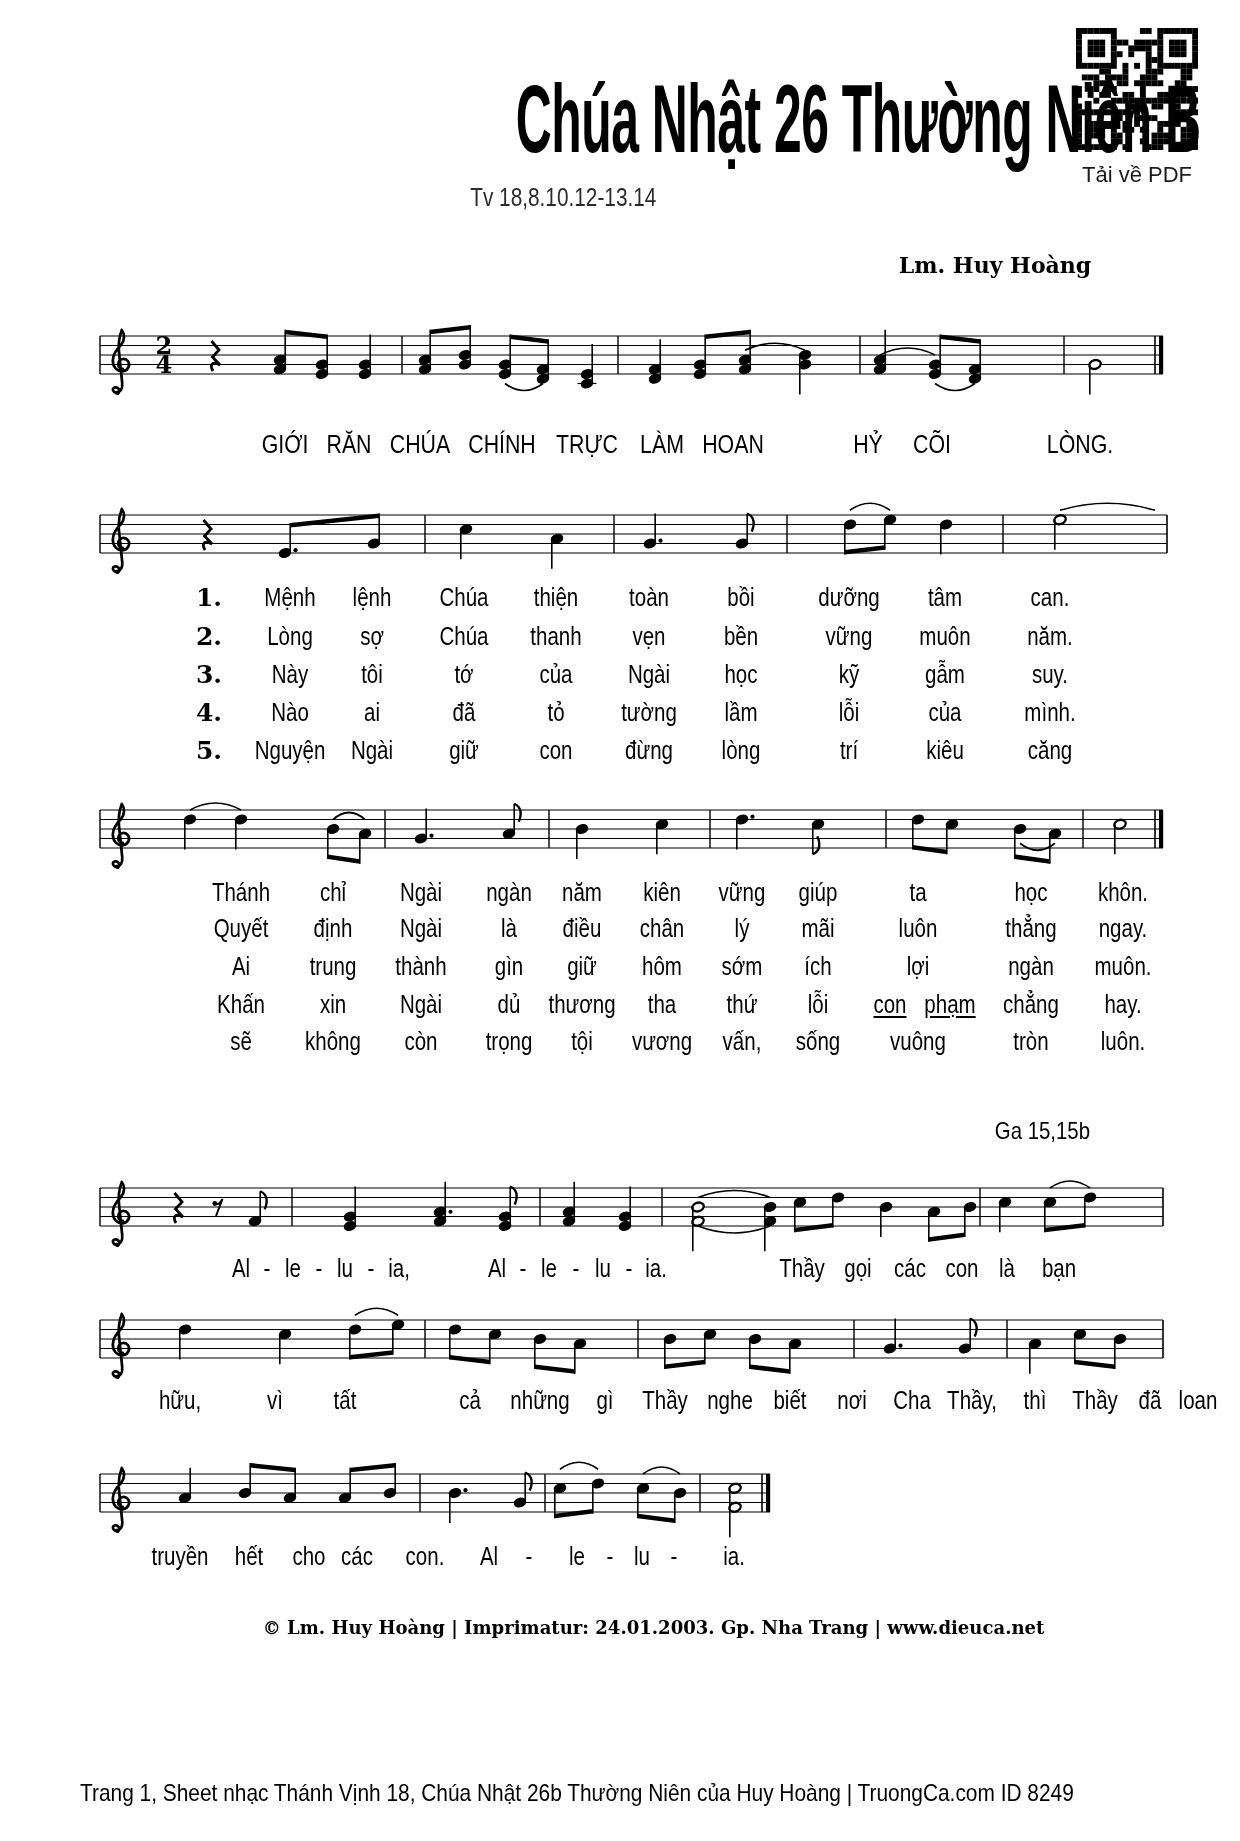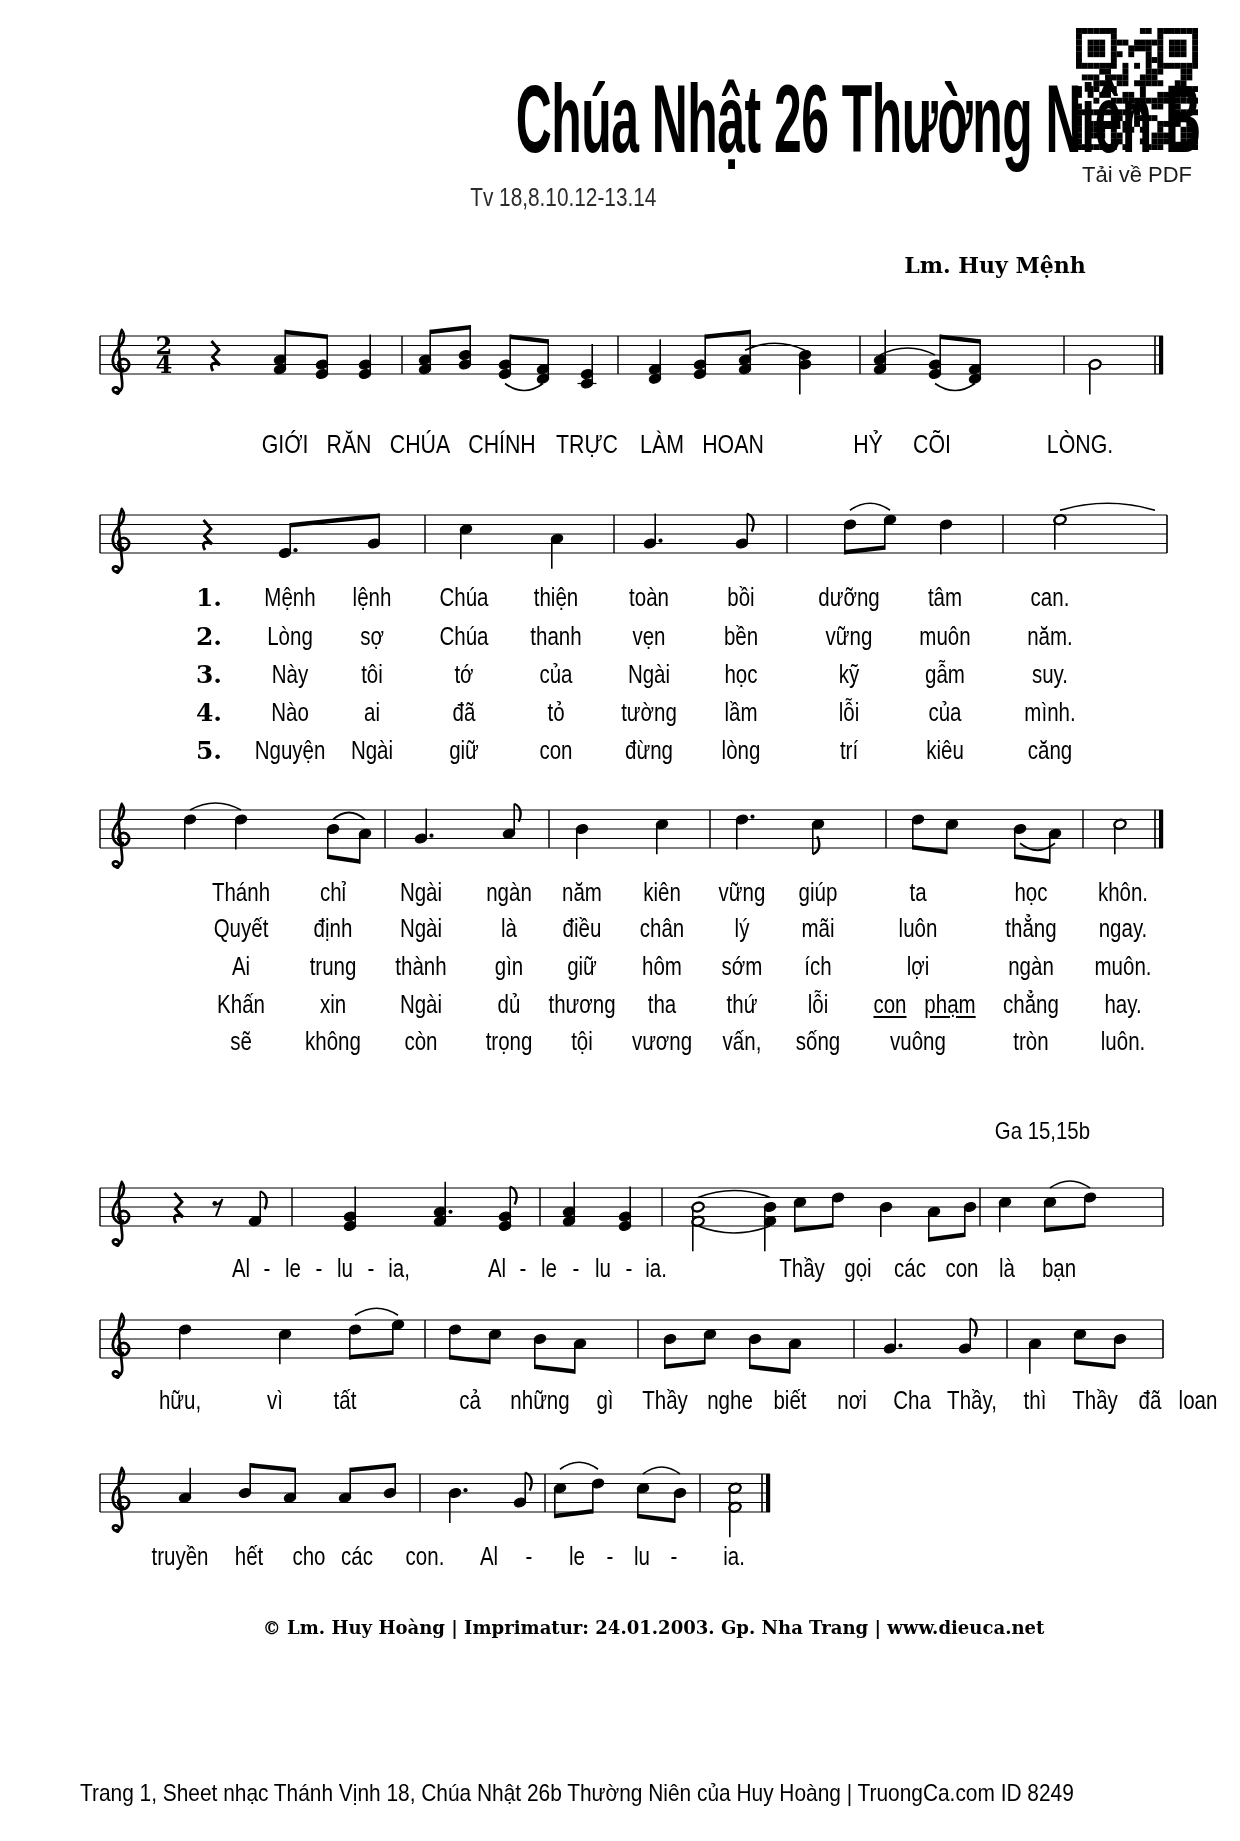--- a/index.html
+++ b/index.html
@@ -373,21 +373,21 @@
         <path d="M 350.2 1467.75 L 395.2 1463 L 395.2 1467.6 L 350.2 1472.35 Z" fill="#000000"></path>
         <path d="M 554.8 1518.25 L 592.8 1513.5 L 592.8 1508.9 L 554.8 1513.65 Z" fill="#000000"></path>
         <path d="M 637.8 1518.25 L 674.8 1523 L 674.8 1518.4 L 637.8 1513.65 Z" fill="#000000"></path>
         <path d="M 560 1469.25 Q 579 1455.25 598 1469.25" stroke="#000000" stroke-width="1.7" fill="none"></path>
         <path d="M 643 1474 Q 661.5 1460 680 1474" stroke="#000000" stroke-width="1.7" fill="none"></path>
       </g>
     </svg>
 
   <div id="title" class="abs">Chúa Nhật 26 Thường Niên B</div>
   <div id="subtitle" class="abs">Tv 18,8.10.12-13.14</div>
-  <div id="composer" class="abs">Lm. Huy Mệnh</div>
+  <div id="composer" class="abs">Lm. Huy Hoàng</div>
 
   <svg id="qrbox" class="abs" viewBox="0 0 21 21">
       <rect x="0" y="0" width="1.02" height="1.02" fill="#000"></rect>
       <rect x="1" y="0" width="1.02" height="1.02" fill="#000"></rect>
       <rect x="2" y="0" width="1.02" height="1.02" fill="#000"></rect>
       <rect x="3" y="0" width="1.02" height="1.02" fill="#000"></rect>
       <rect x="4" y="0" width="1.02" height="1.02" fill="#000"></rect>
       <rect x="5" y="0" width="1.02" height="1.02" fill="#000"></rect>
       <rect x="6" y="0" width="1.02" height="1.02" fill="#000"></rect>
       <rect x="11" y="0" width="1.02" height="1.02" fill="#000"></rect>

